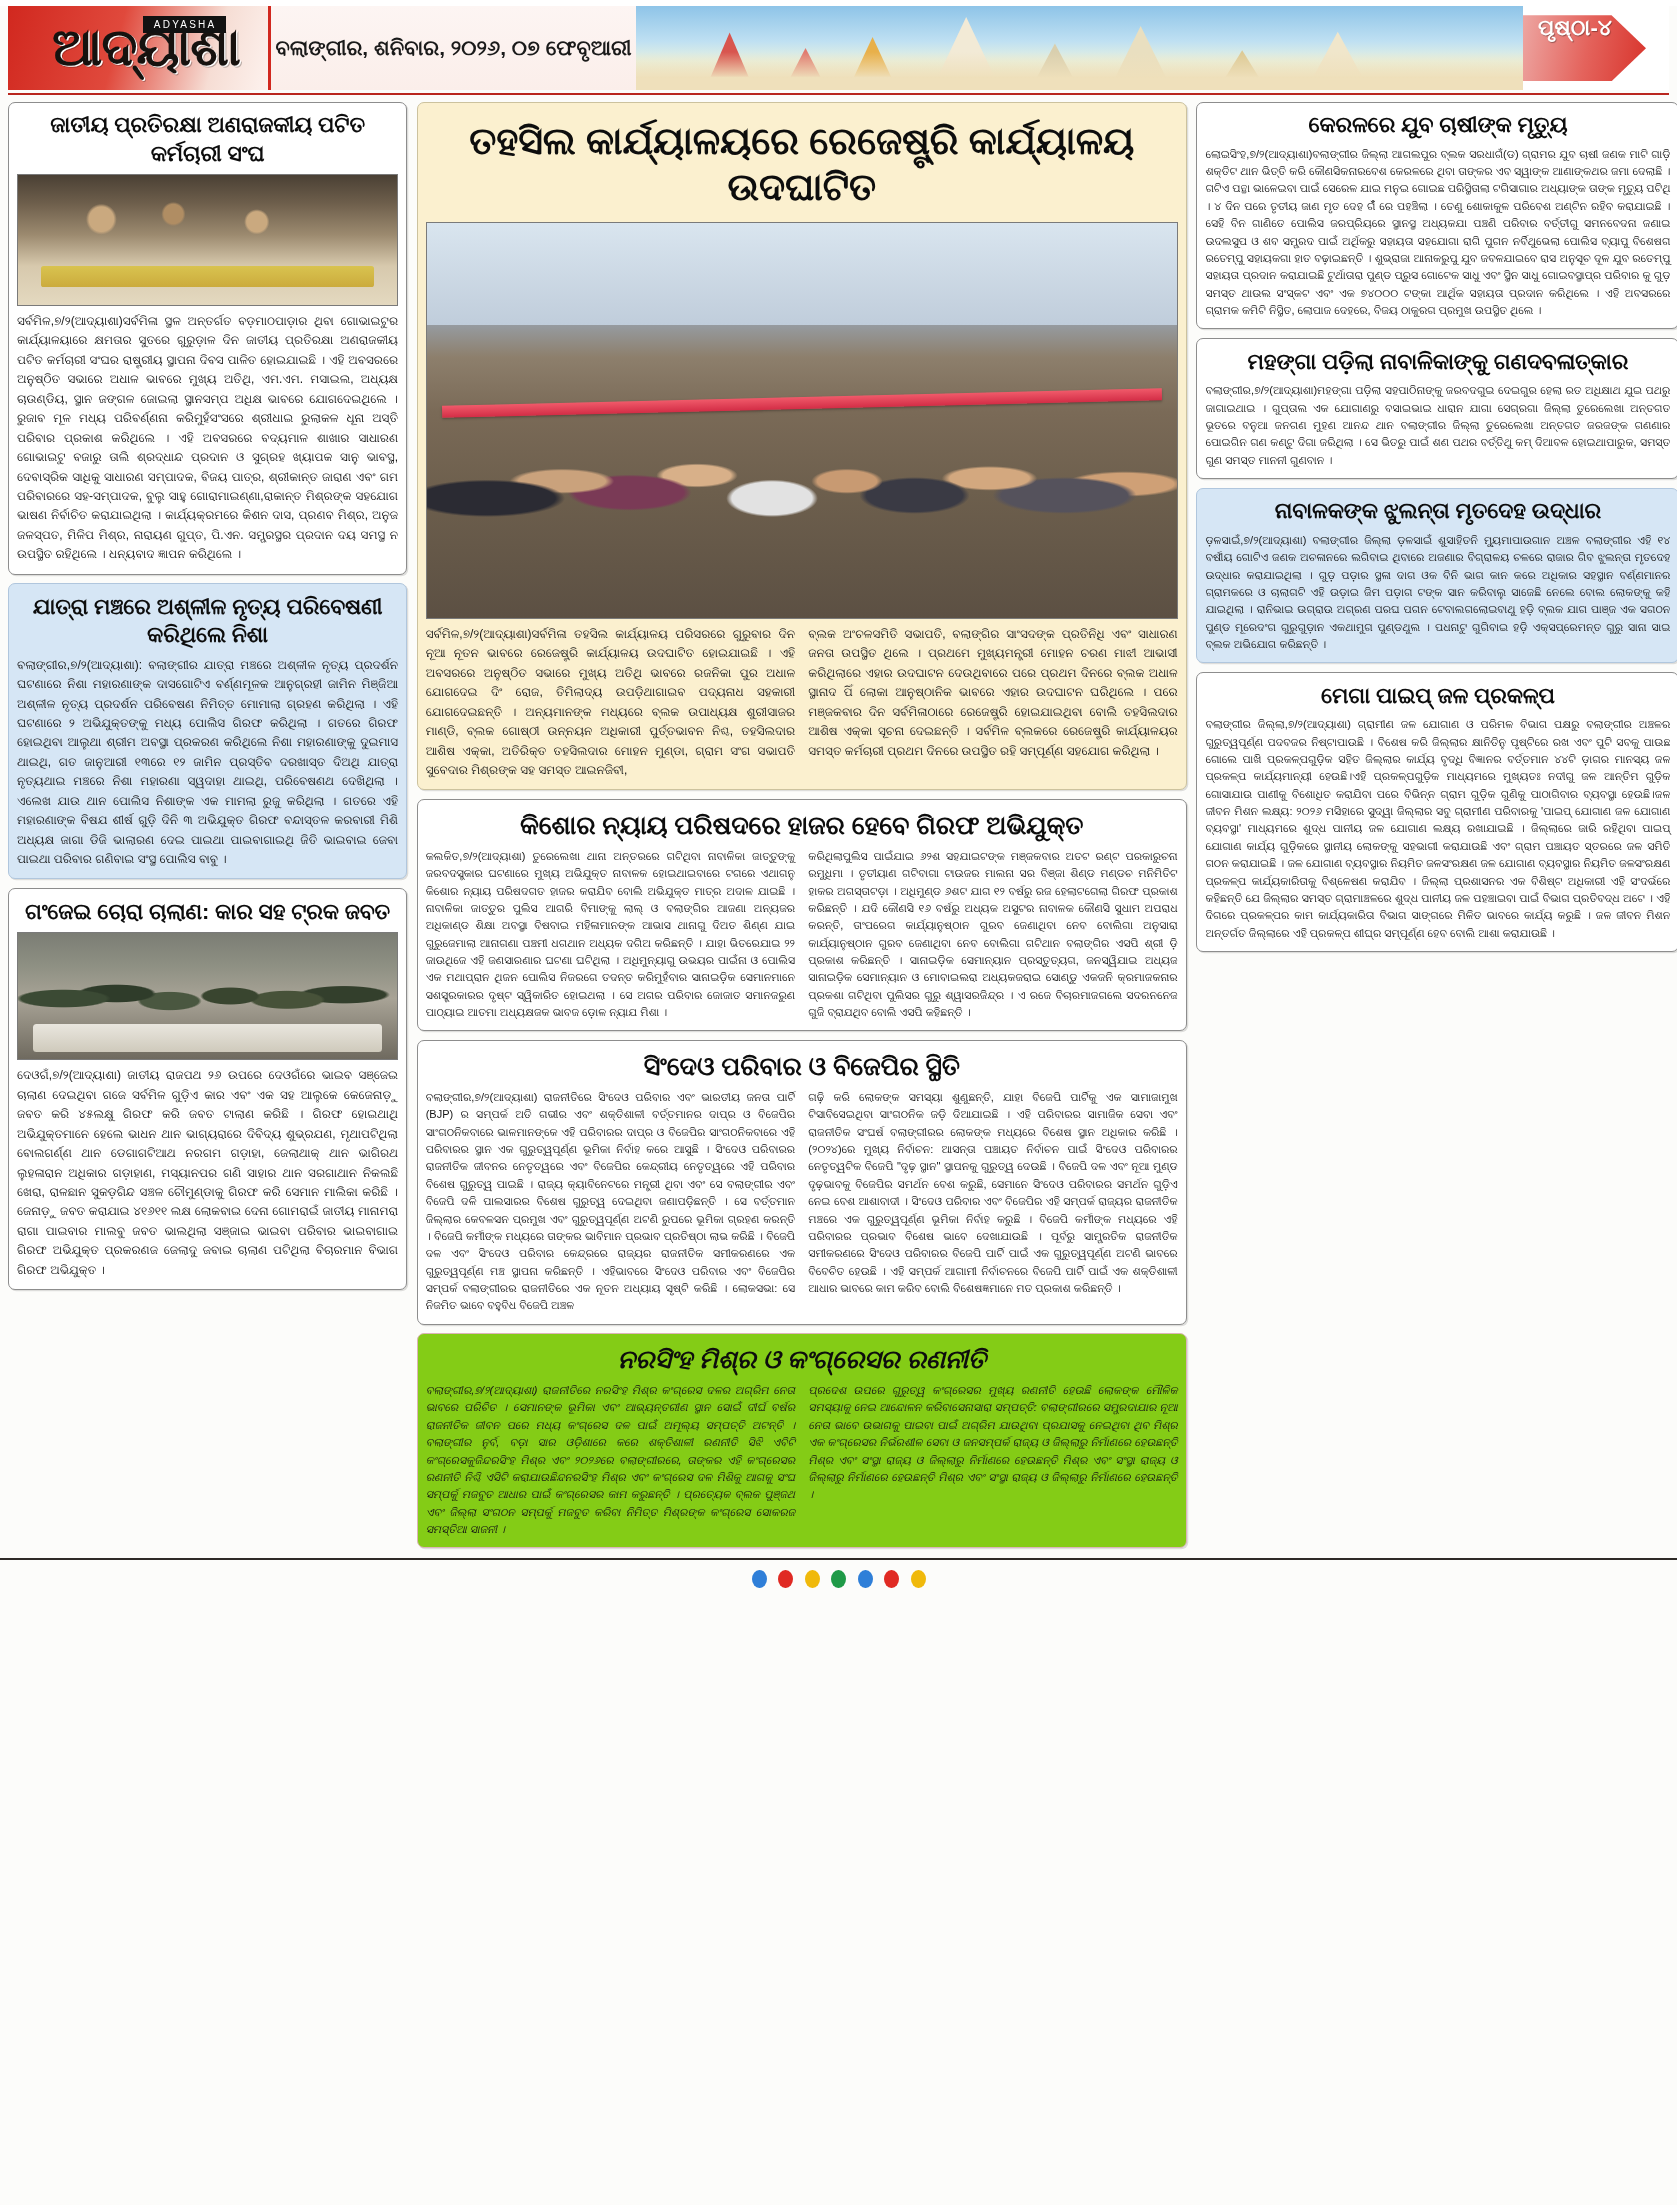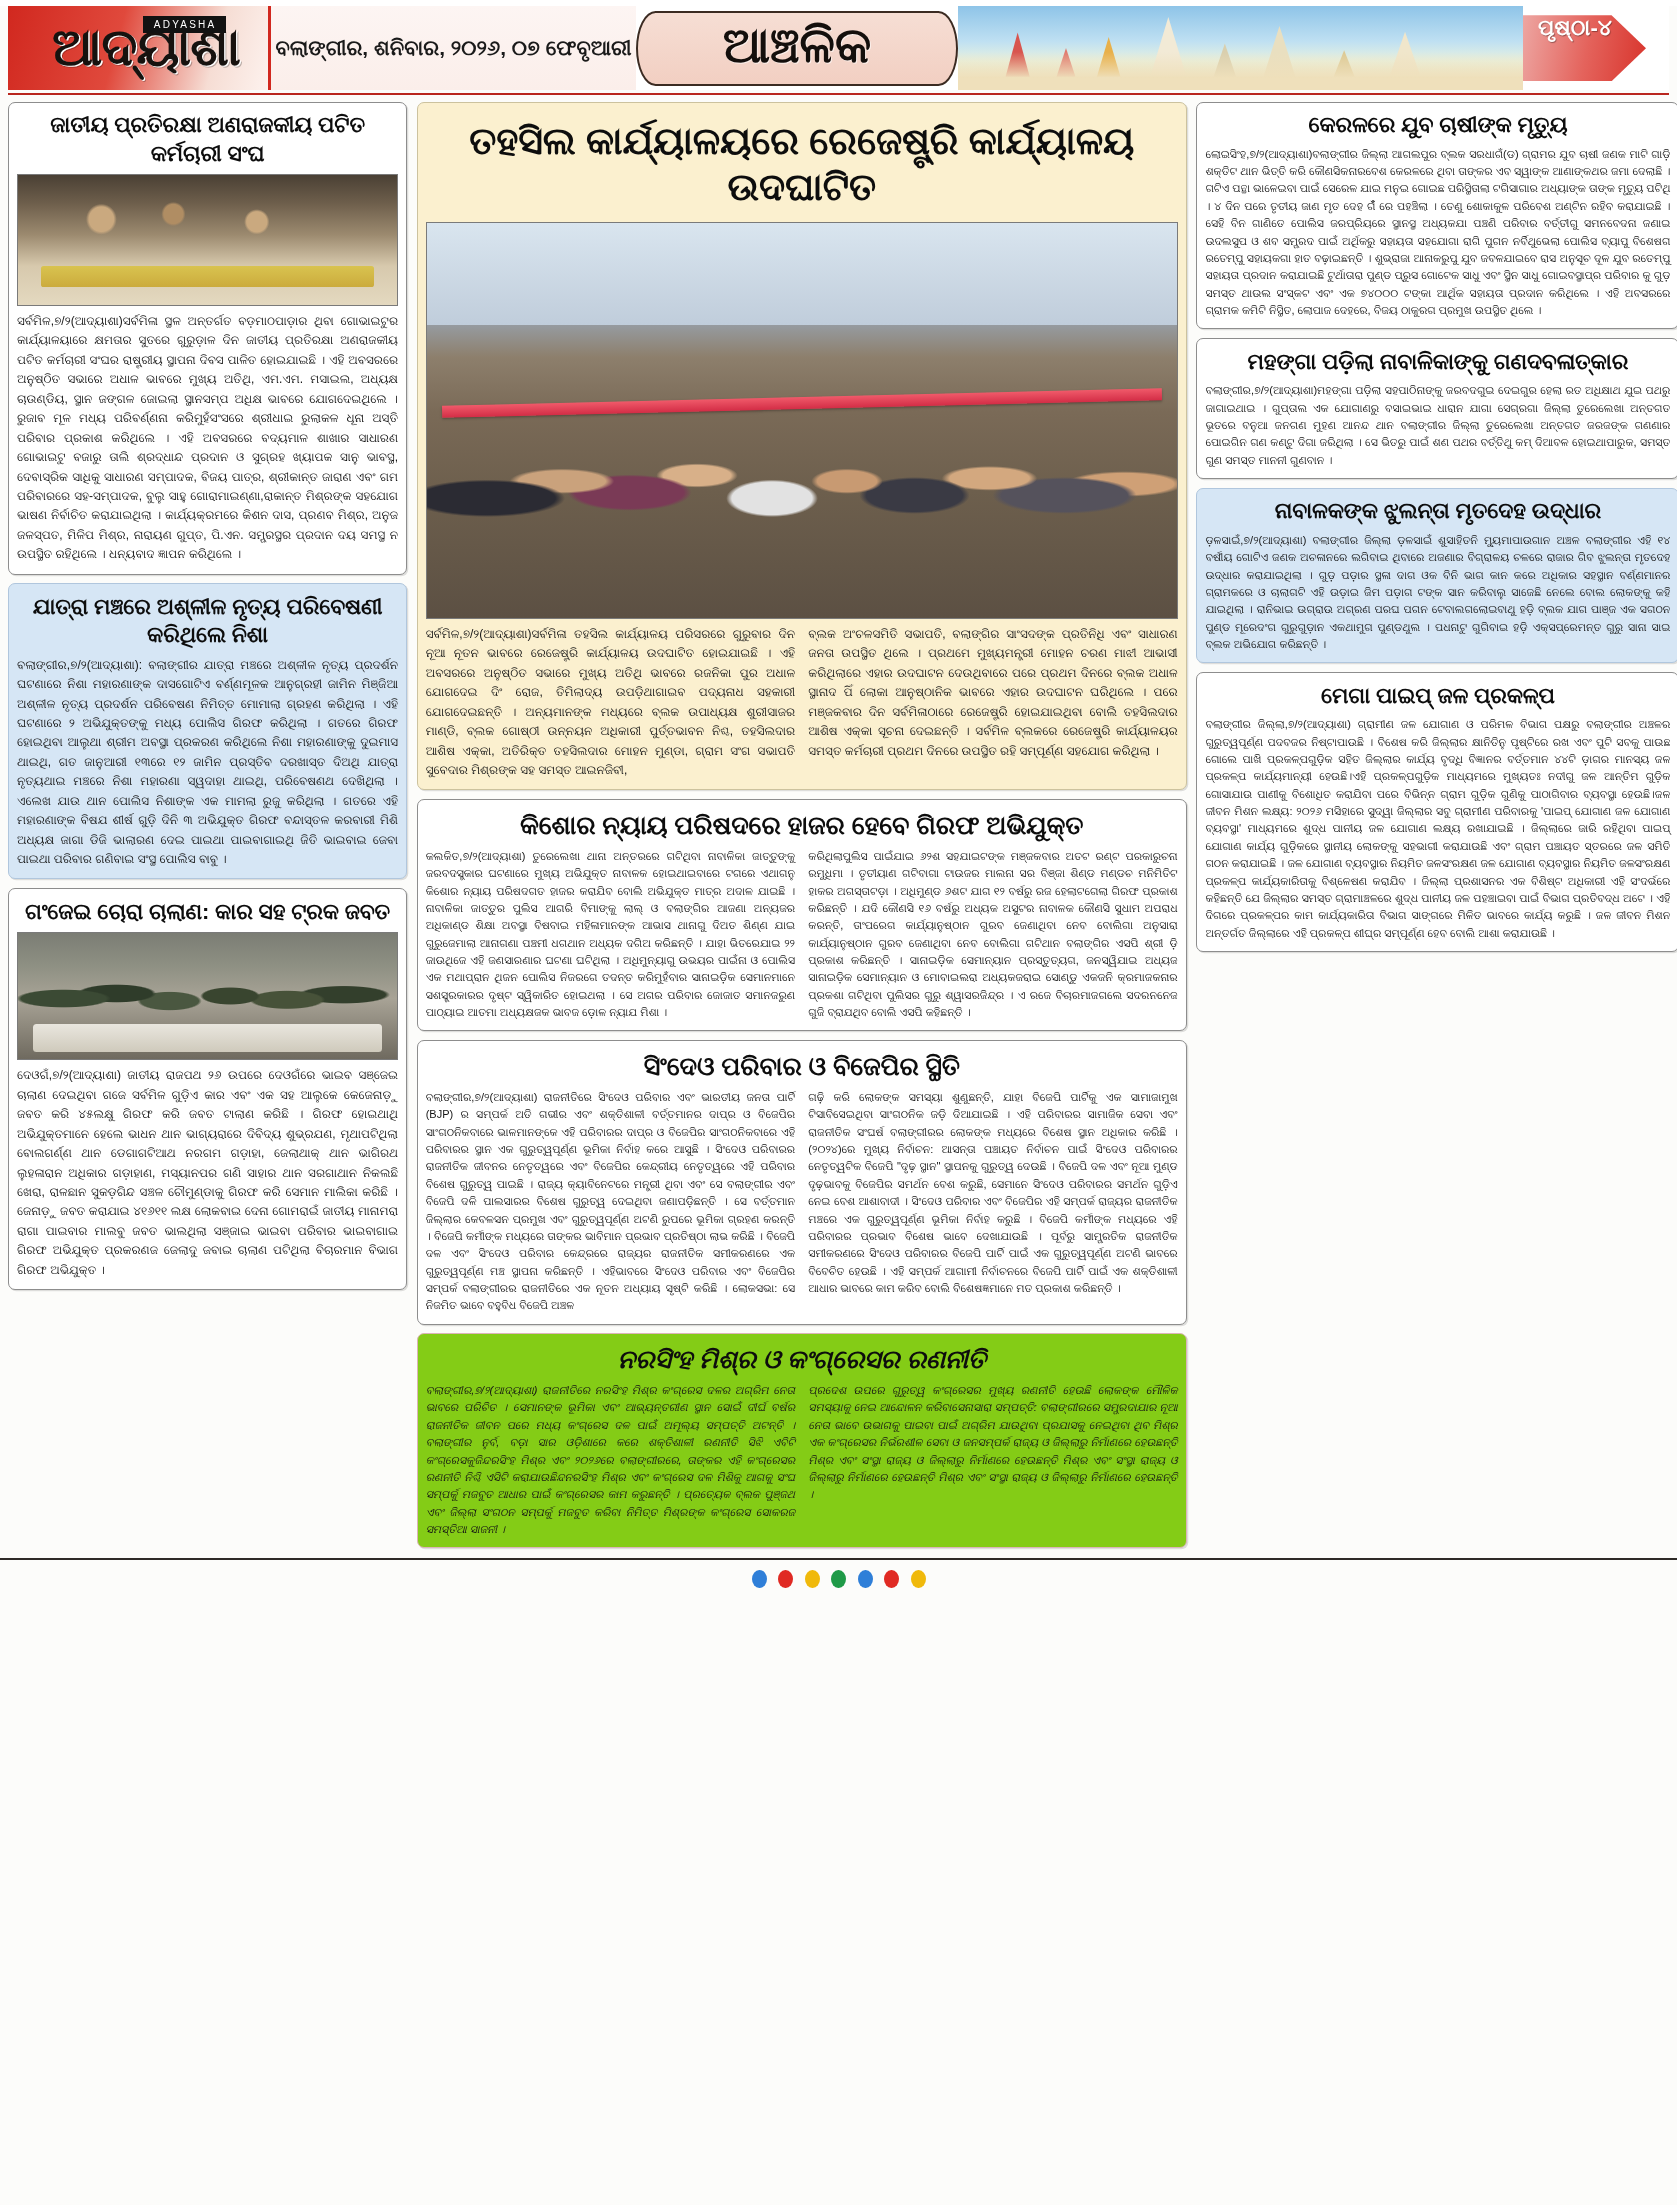--- a/index.html
+++ b/index.html
@@ -224,23 +224,20 @@
 
   <div class="masthead">
 
     <div class="mh-logo">
       <span class="mh-logo-text">ଆଦ୍ୟାଶା</span>
       <span class="mh-logo-badge">ADYASHA</span>
     </div>
 
     <div class="mh-date">ବଲାଙ୍ଗୀର, ଶନିବାର, ୨୦୨୬, ୦୭ ଫେବୃଆରୀ</div>
 
-    <div class="mh-title-wrap">
-      <span class="mh-title">ଆଞ୍ଚଳିକ</span>
-    </div>
 
     <div class="mh-art">
       <svg width="100%" height="100%" viewBox="0 0 900 190" preserveAspectRatio="none" aria-hidden="true">
         <polygon points="70,190 95,60 120,190" fill="#d8554f"></polygon>
         <polygon points="150,190 172,95 194,190" fill="#e07a6f"></polygon>
         <polygon points="215,190 240,70 265,190" fill="#e8b04a"></polygon>
         <polygon points="300,190 335,25 370,190" fill="#f2ead6"></polygon>
         <polygon points="400,190 425,85 450,190" fill="#d9cfae"></polygon>
         <polygon points="480,190 512,45 544,190" fill="#e9dfc0"></polygon>
         <polygon points="590,190 615,100 640,190" fill="#dcc994"></polygon>

